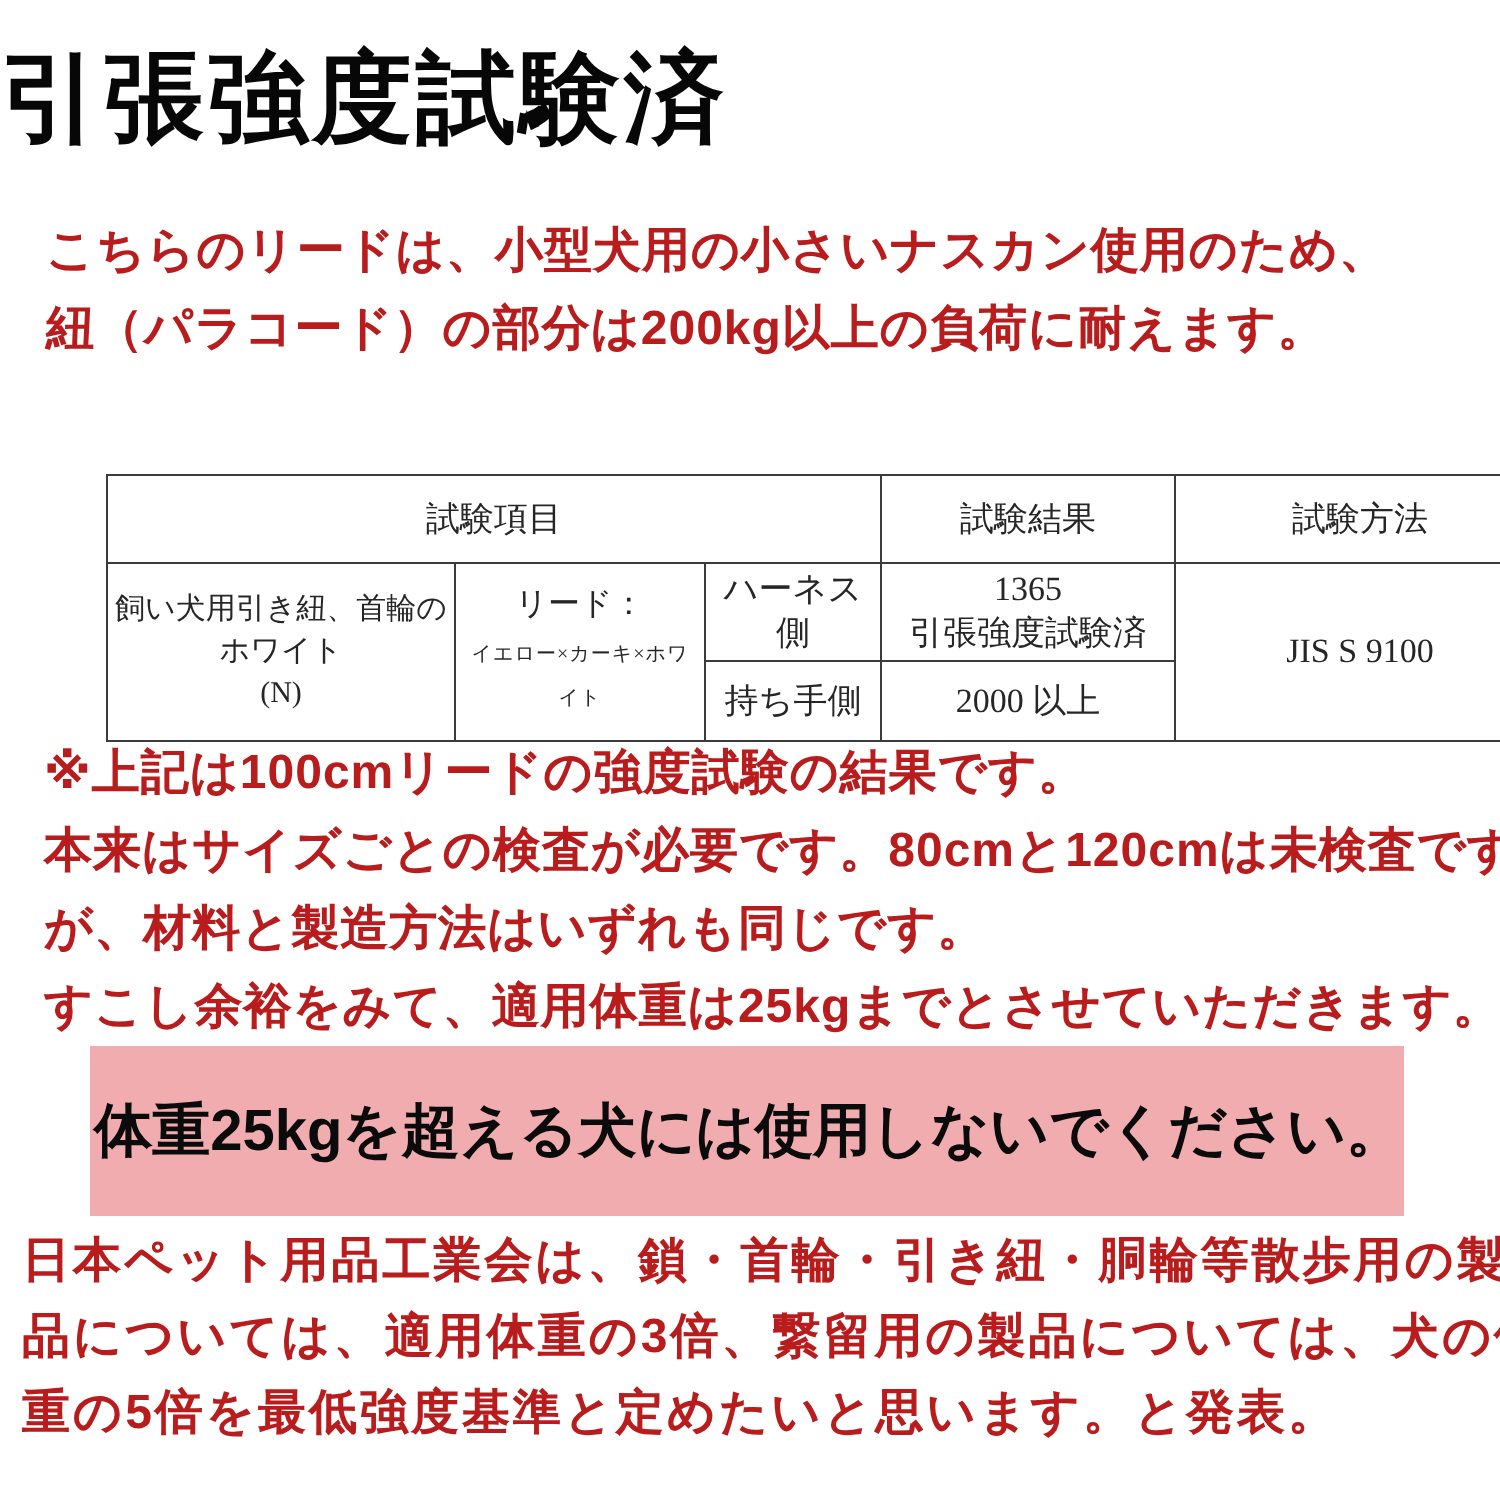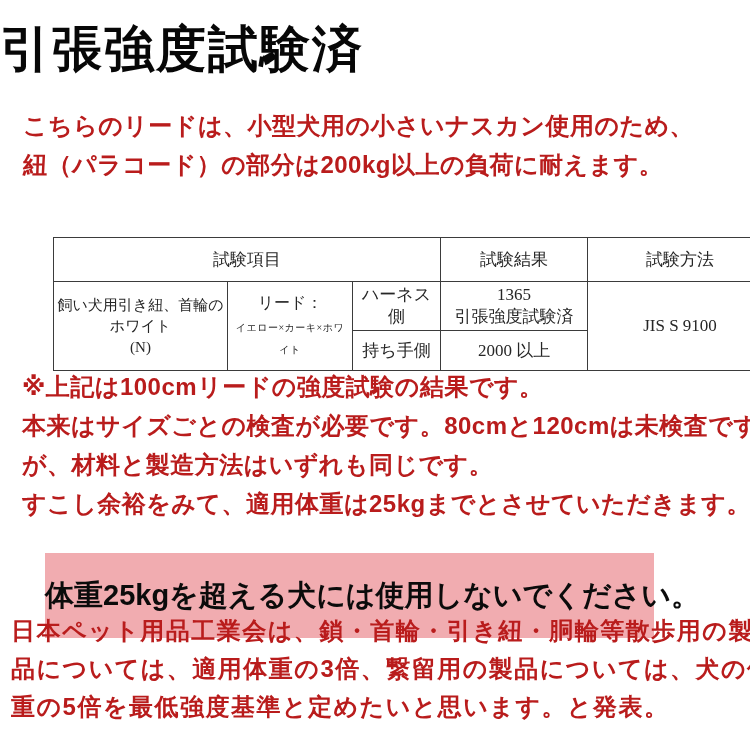--- a/index.html
+++ b/index.html
@@ -58,28 +58,28 @@
   .row-head { height: 44px; }
   .row-a { height: 42px; }
   .row-b { height: 40px; }
   .cell-item { font-size: 15px; line-height: 21px; }
   .cell-lead { font-size: 16px; line-height: 22px; }
   .lead-colors { display: block; font-size: 10px; letter-spacing: 0.5px; margin-top: 3px; }
   .cell-side, .cell-result, .cell-method { font-size: 17px; line-height: 22px; }
 
   .warning {
     position: absolute;
-    top: 553px;
+    top: 523px;
     left: 45px;
-    width: 609px;
+    width: 657px;
     height: 85px;
     background: #F1ACB0;
     display: flex;
     align-items: center;
-    justify-content: flex-start;
+    justify-content: flex-end;
   }
   .warning-text {
     font-size: 29px;
     font-weight: 800;
     color: #0b0b0b;
     white-space: nowrap;
   }
 </style>
 </head>
 <body>

